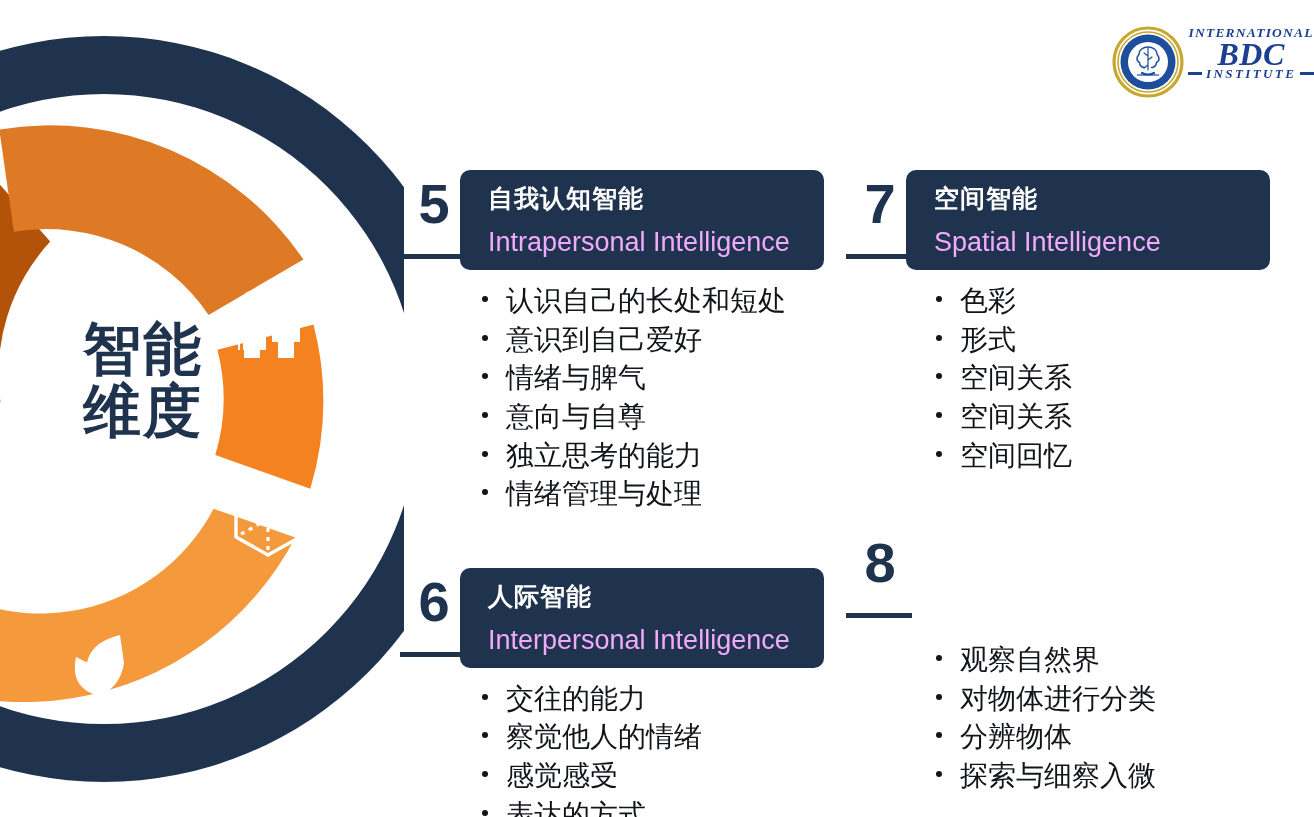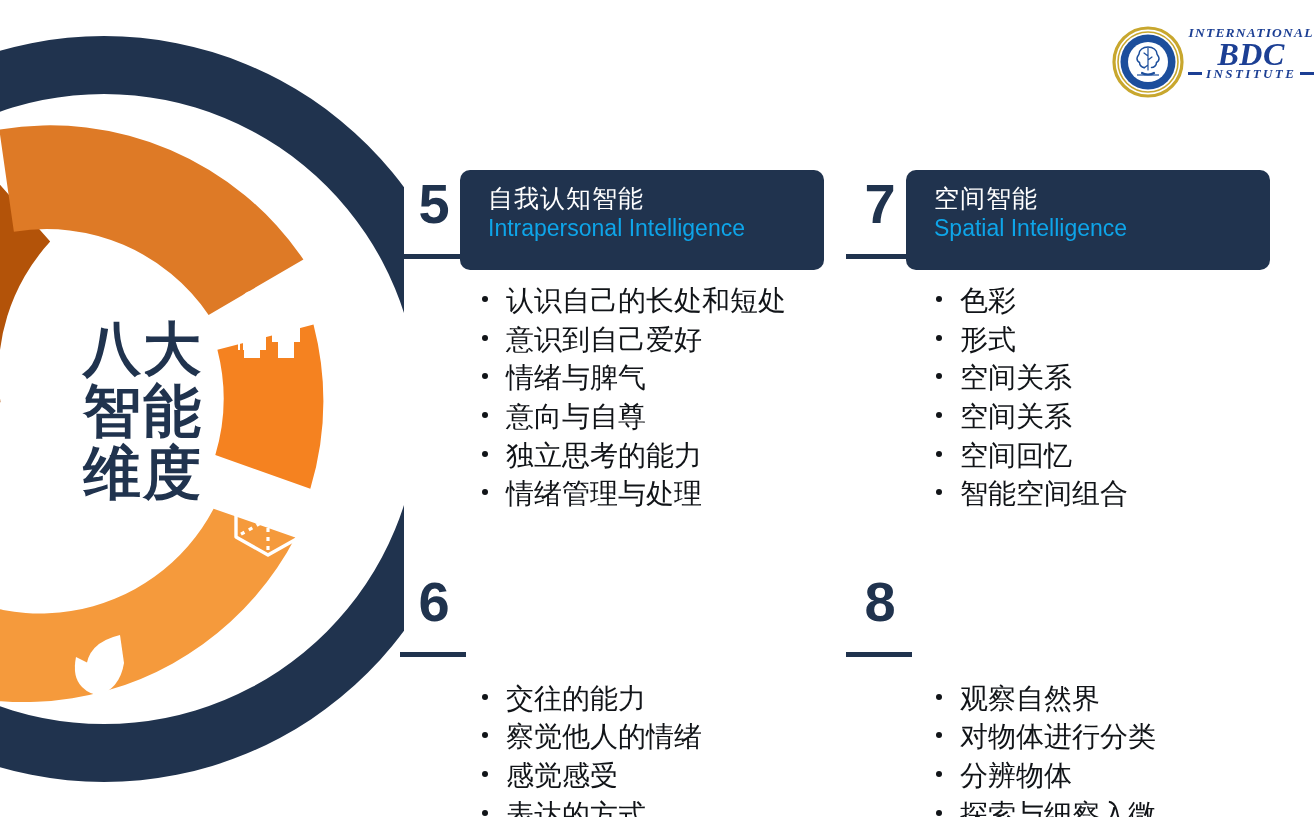--- a/index.html
+++ b/index.html
@@ -45,25 +45,25 @@
     line-height:1;text-align:center;
     font-family:"Liberation Sans","DejaVu Sans",sans-serif;
   }
   .rule{position:absolute;left:-4px;top:84px;width:66px;height:5px;background:#20334E;}
   .plate{
     position:absolute;left:56px;top:0;right:0;height:100px;
     background:#20334E;border-radius:10px;
     padding:14px 0 0 28px;box-sizing:border-box;color:#ffffff;
   }
   .zh{
-    font-size:25px;font-weight:normal;line-height:1.2;letter-spacing:1px;
+    font-size:25px;font-weight:bold;line-height:1.2;letter-spacing:1px;
     font-family:"DejaVu Sans","Liberation Sans",sans-serif;
   }
   .en{
-    font-size:23px;line-height:1.22;margin-top:0;color:#0ea5e9;
+    font-size:27px;line-height:1.22;margin-top:12px;color:#f0abfc;
     font-family:"Liberation Sans","DejaVu Sans",sans-serif;
   }
 
   ul.bul{list-style:none;margin:12px 0 0 0;padding:0 0 0 76px;}
   ul.bul li{
     position:relative;
     font-size:28px;line-height:1.38;color:#111418;
     padding-left:26px;white-space:nowrap;
     font-family:"DejaVu Sans","Liberation Sans",sans-serif;
   }
@@ -143,21 +143,20 @@
       </g>
       <g transform="translate(270,617)">
         <path d="M46 0 q-34 8 -34 36 q0 16 10 26 q24 -8 28 -34 Z"></path>
         <path d="M2 22 q-4 20 6 30 q10 10 24 8 q-2 -22 -14 -30 Z"></path>
       </g>
     </g>
   </svg>
 </div>
 
 <div id="wheel-title">
-  <div>八大</div>
   <div>智能</div>
   <div>维度</div>
 </div>
 
 <div class="col" id="col-left" style="top:170px;">
 
   <div class="blk">
     <div class="head">
       <div class="num">5</div>
       <div class="rule"></div>
@@ -173,20 +172,24 @@
       <li>意向与自尊</li>
       <li>独立思考的能力</li>
       <li>情绪管理与处理</li>
     </ul>
   </div>
 
   <div class="blk">
     <div class="head">
       <div class="num">6</div>
       <div class="rule"></div>
+      <div class="plate">
+        <div class="zh">人际智能</div>
+        <div class="en">Interpersonal Intelligence</div>
+      </div>
     </div>
     <ul class="bul">
       <li>交往的能力</li>
       <li>察觉他人的情绪</li>
       <li>感觉感受</li>
       <li>表达的方式</li>
     </ul>
   </div>
 
 </div>
@@ -201,21 +204,20 @@
         <div class="zh">空间智能</div>
         <div class="en">Spatial Intelligence</div>
       </div>
     </div>
     <ul class="bul">
       <li>色彩</li>
       <li>形式</li>
       <li>空间关系</li>
       <li>空间关系</li>
       <li>空间回忆</li>
-      <li>智能空间组合</li>
     </ul>
   </div>
 
   <div class="blk">
     <div class="head">
       <div class="num">8</div>
       <div class="rule"></div>
     </div>
     <ul class="bul">
       <li>观察自然界</li>

